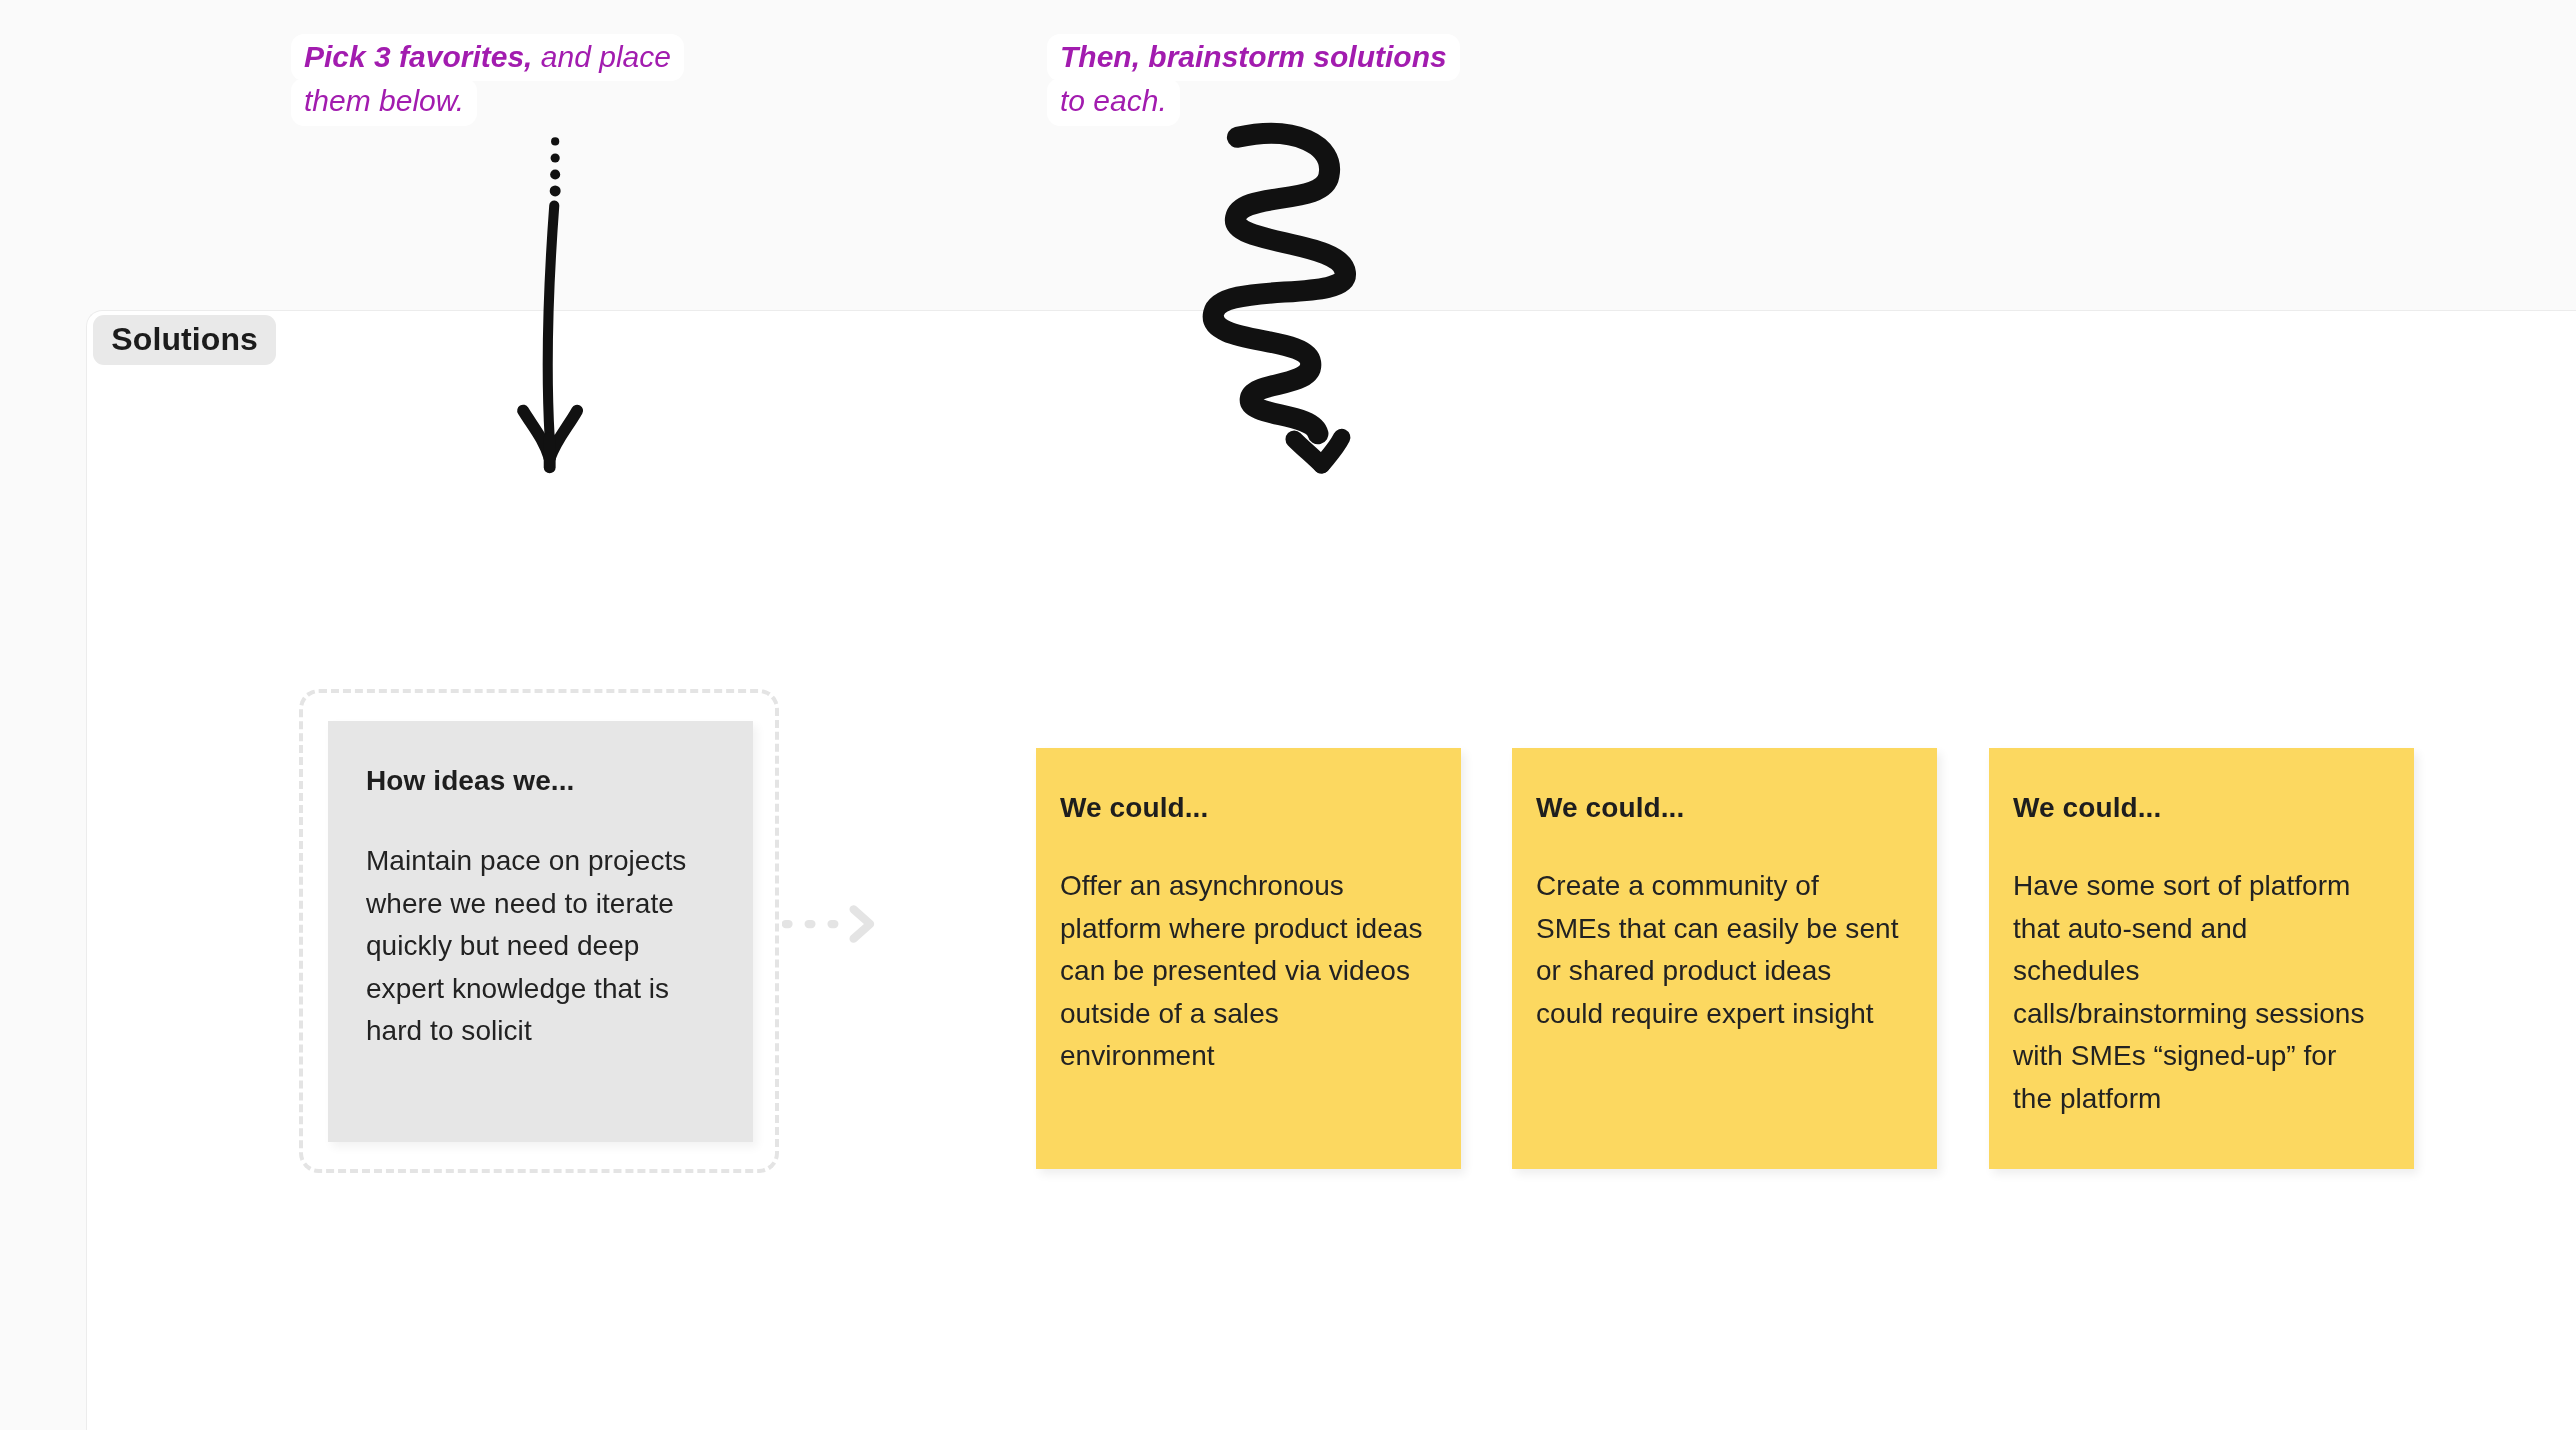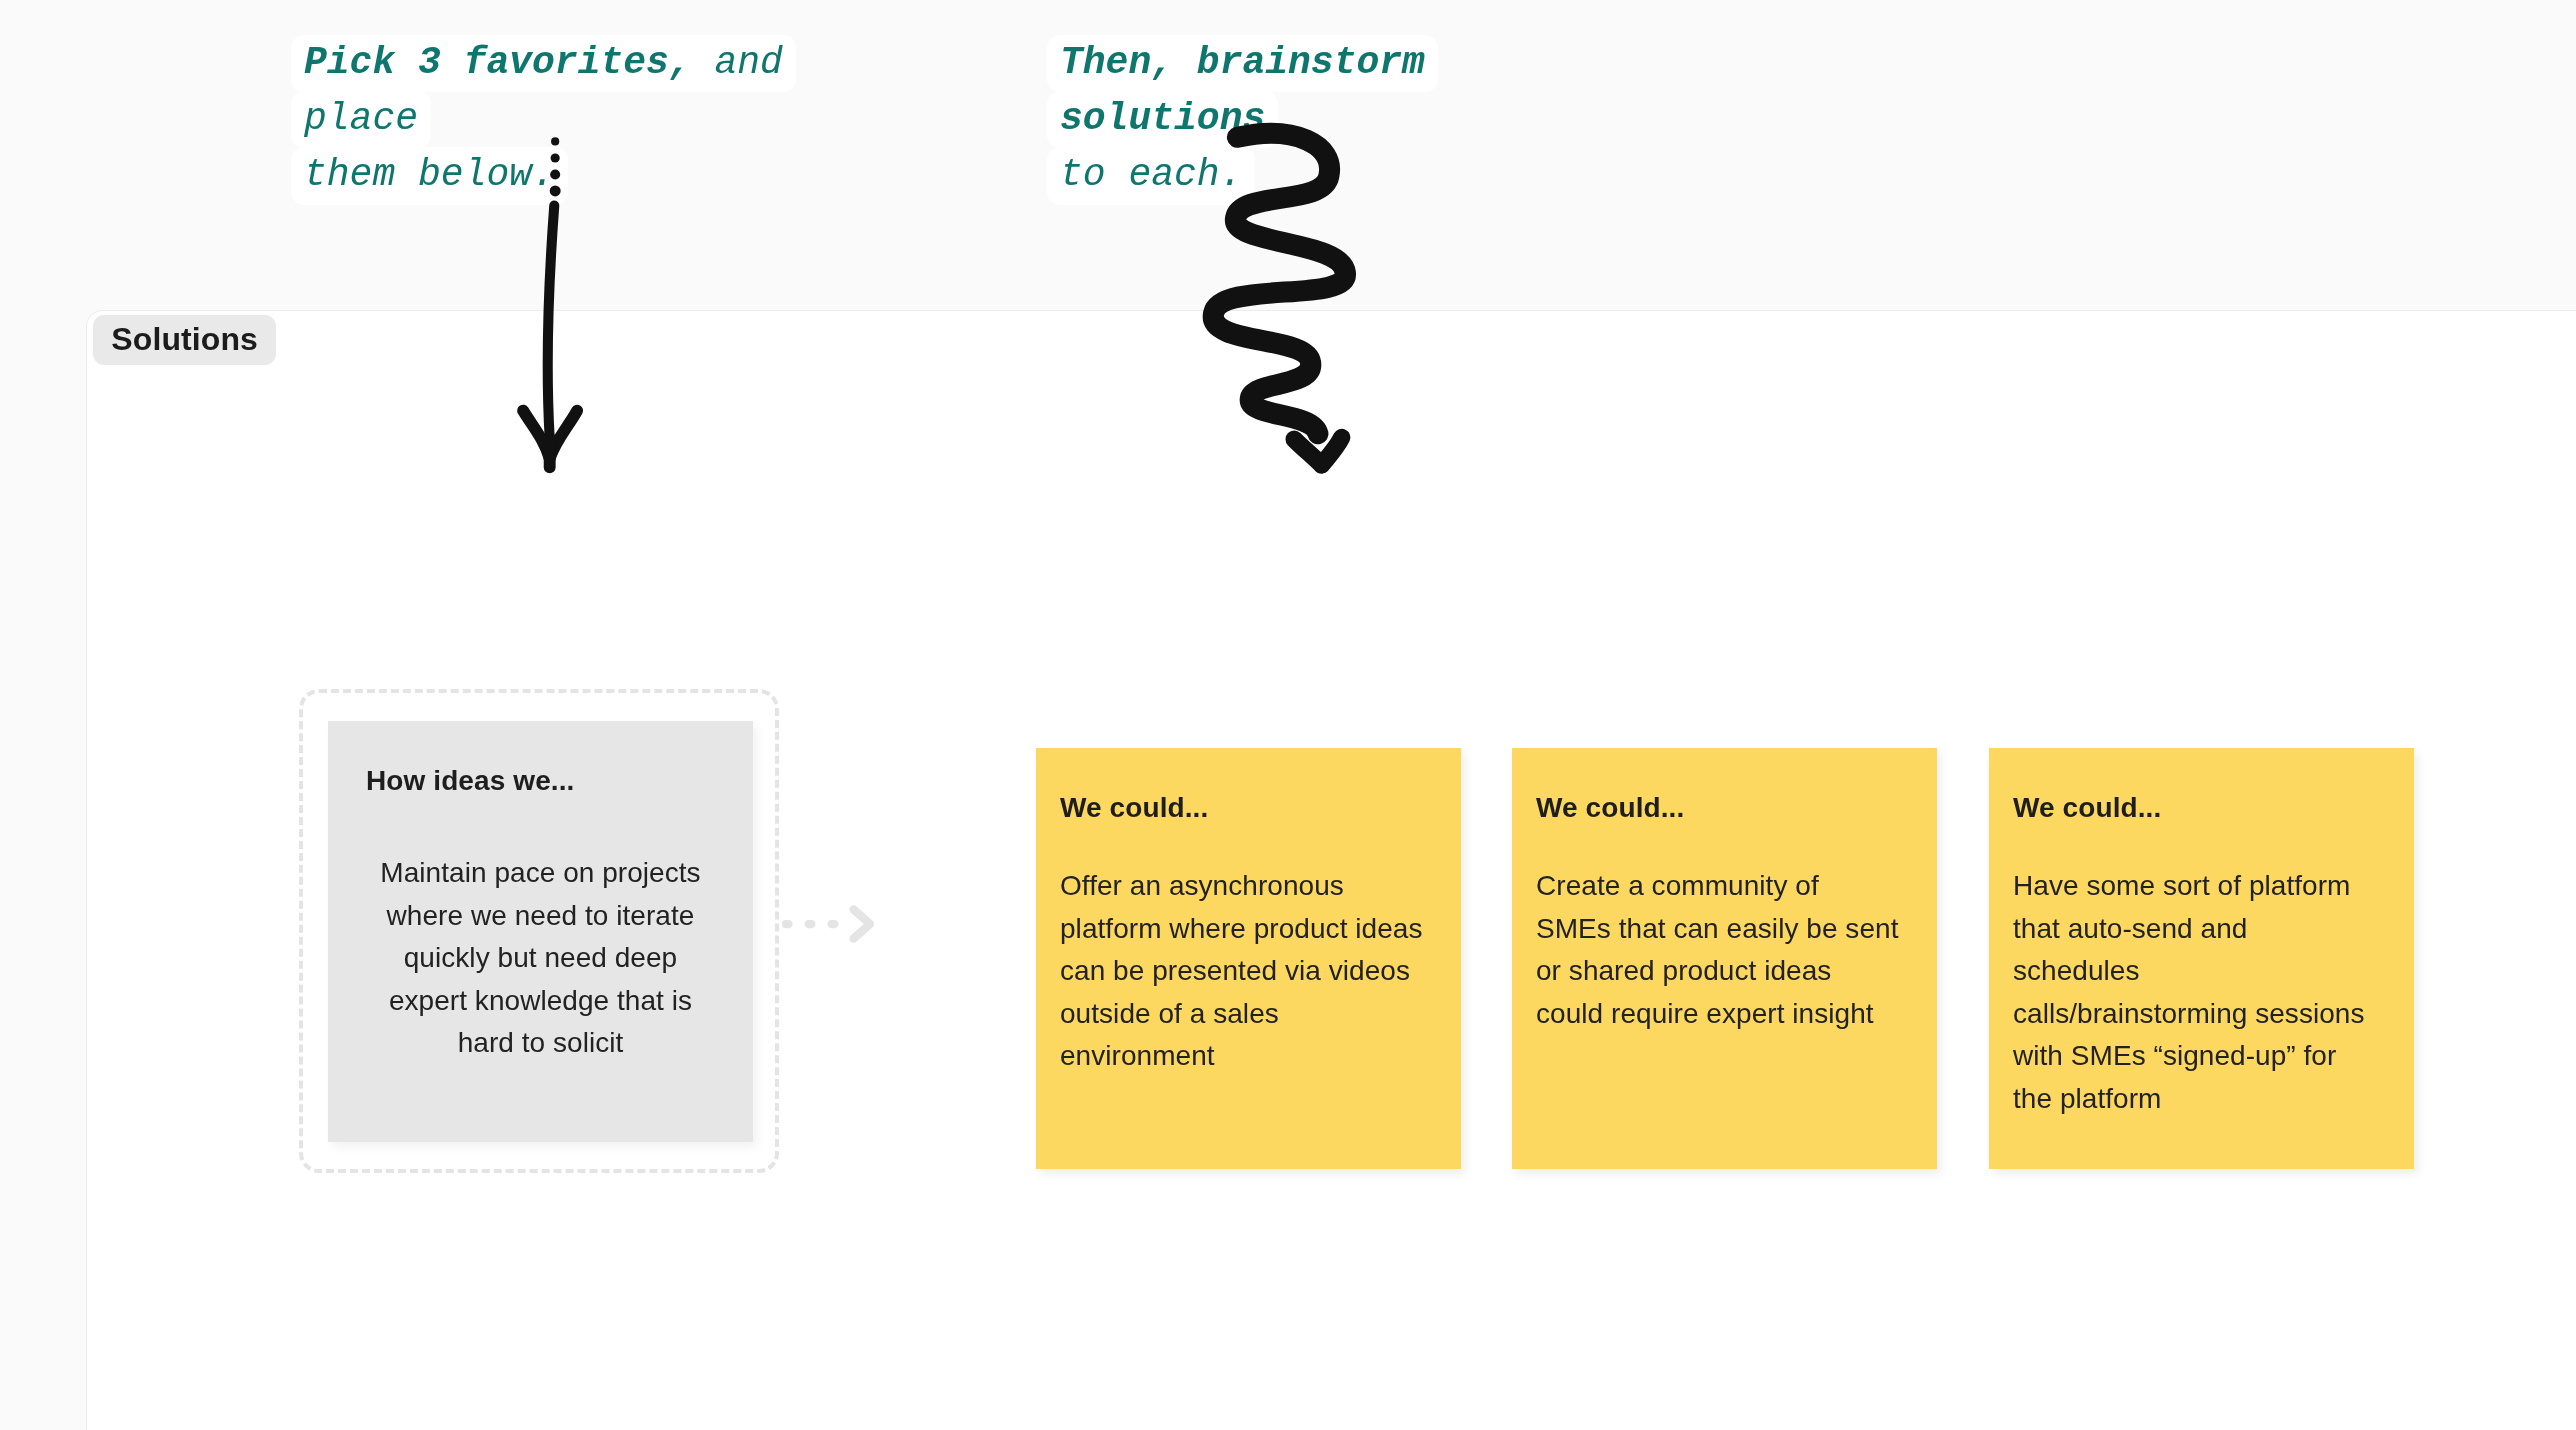--- a/index.html
+++ b/index.html
@@ -47,24 +47,24 @@
     letter-spacing: 0.1px;
     padding: 8.2px 18.3px 10px 18.3px;
     border-radius: 11px;
     line-height: 1;
     white-space: nowrap;
   }
 
   
   .annot {
     position: absolute;
-    font-family: Liberation Mono, monospace;
-    font-size: 38px;
+    font-family: Liberation Sans, sans-serif;
+    font-size: 30px;
     line-height: 1.48;
-    color: #0f766e;
+    color: #a21caf;
     font-style: italic;
   }
   .annot .ln {
     display: block;
   }
   .annot .hl {
     background: #ffffff;
     border-radius: 13px;
     padding: 6.4px 13px 8.2px 13px;
     box-decoration-break: clone;
@@ -143,21 +143,21 @@
     line-height: 1.25;
   }
   .card-body {
     font-size: 28px;
     font-weight: 400;
     color: #222222;
     line-height: 1.52;
     margin: 40px 0 0 0;
     letter-spacing: 0.05px;
   }
-  #hmw-card .card-body { margin-top: 54px; text-align: center; }
+  #hmw-card .card-body { margin-top: 42px; }
 </style>
 </head>
 <body>
 
 <div id="board">
 
   <div id="section-frame"></div>
   <div id="section-tab">Solutions</div>
 
   <div class="annot" id="annot-1">

